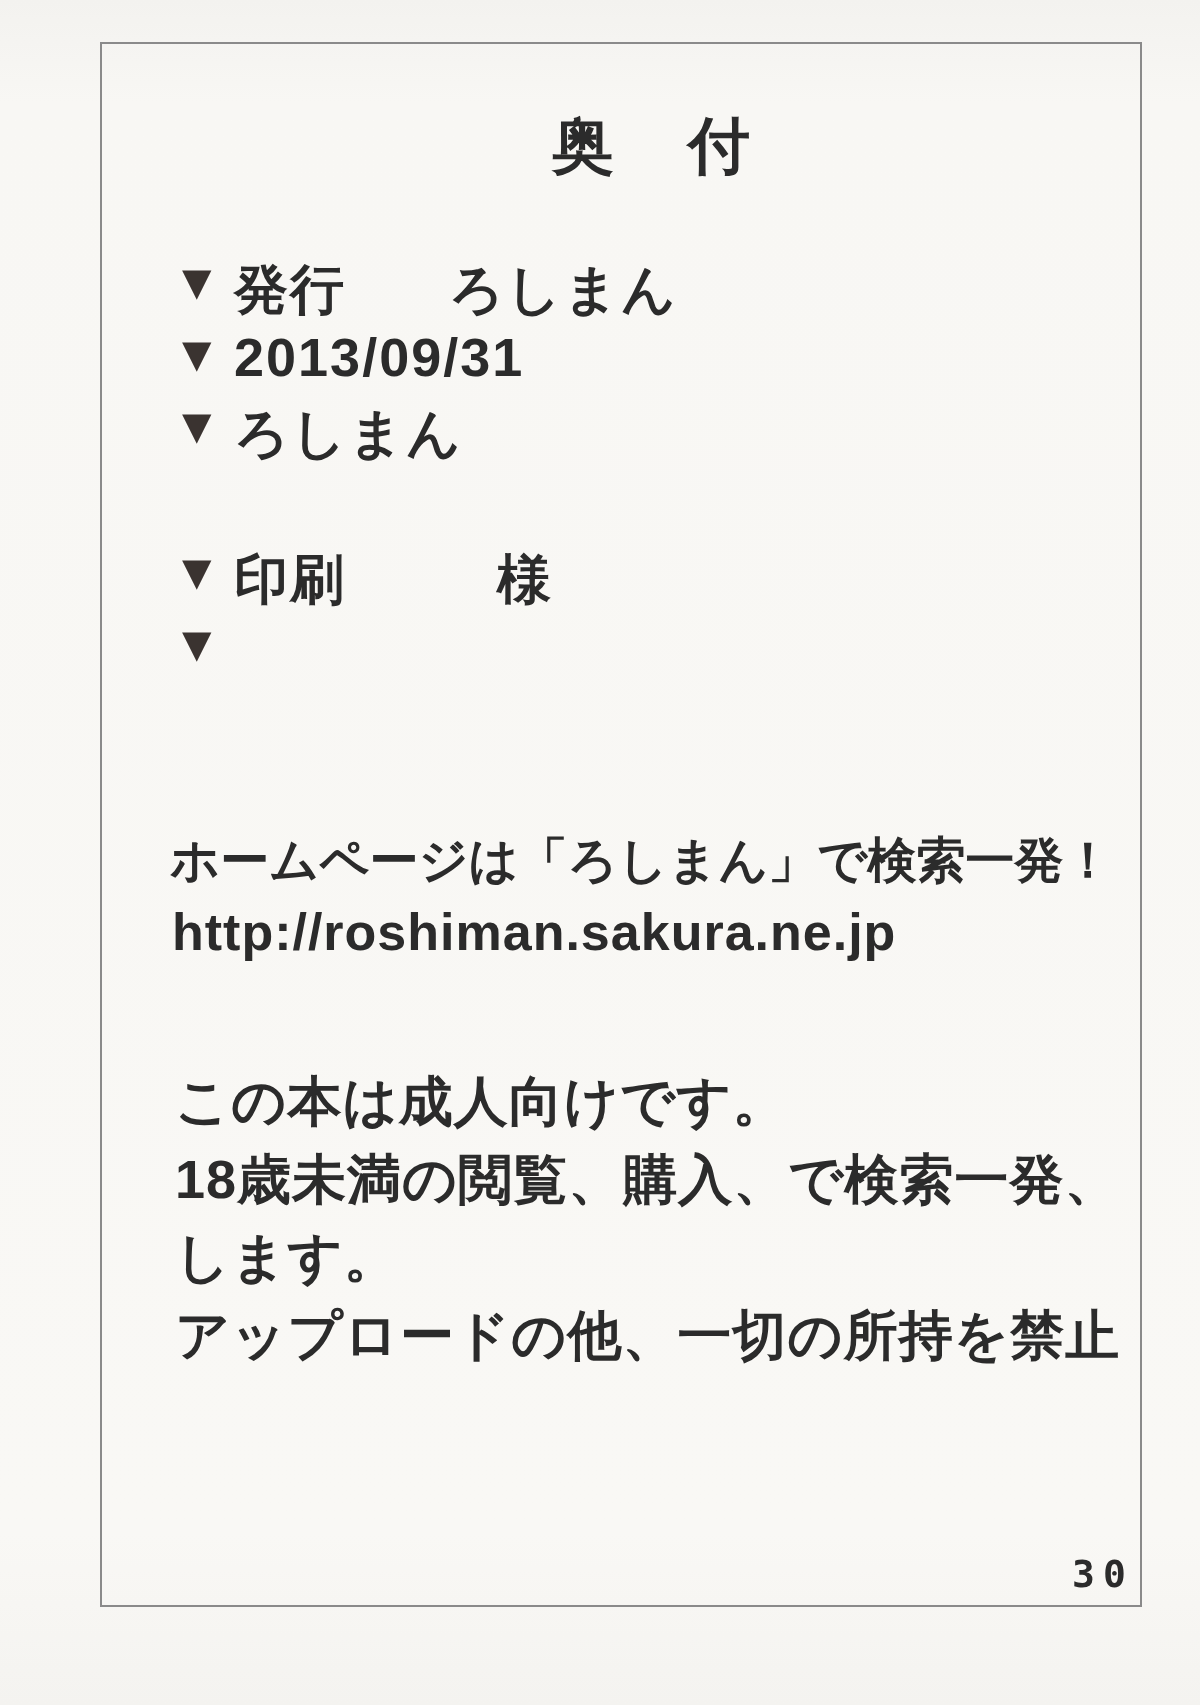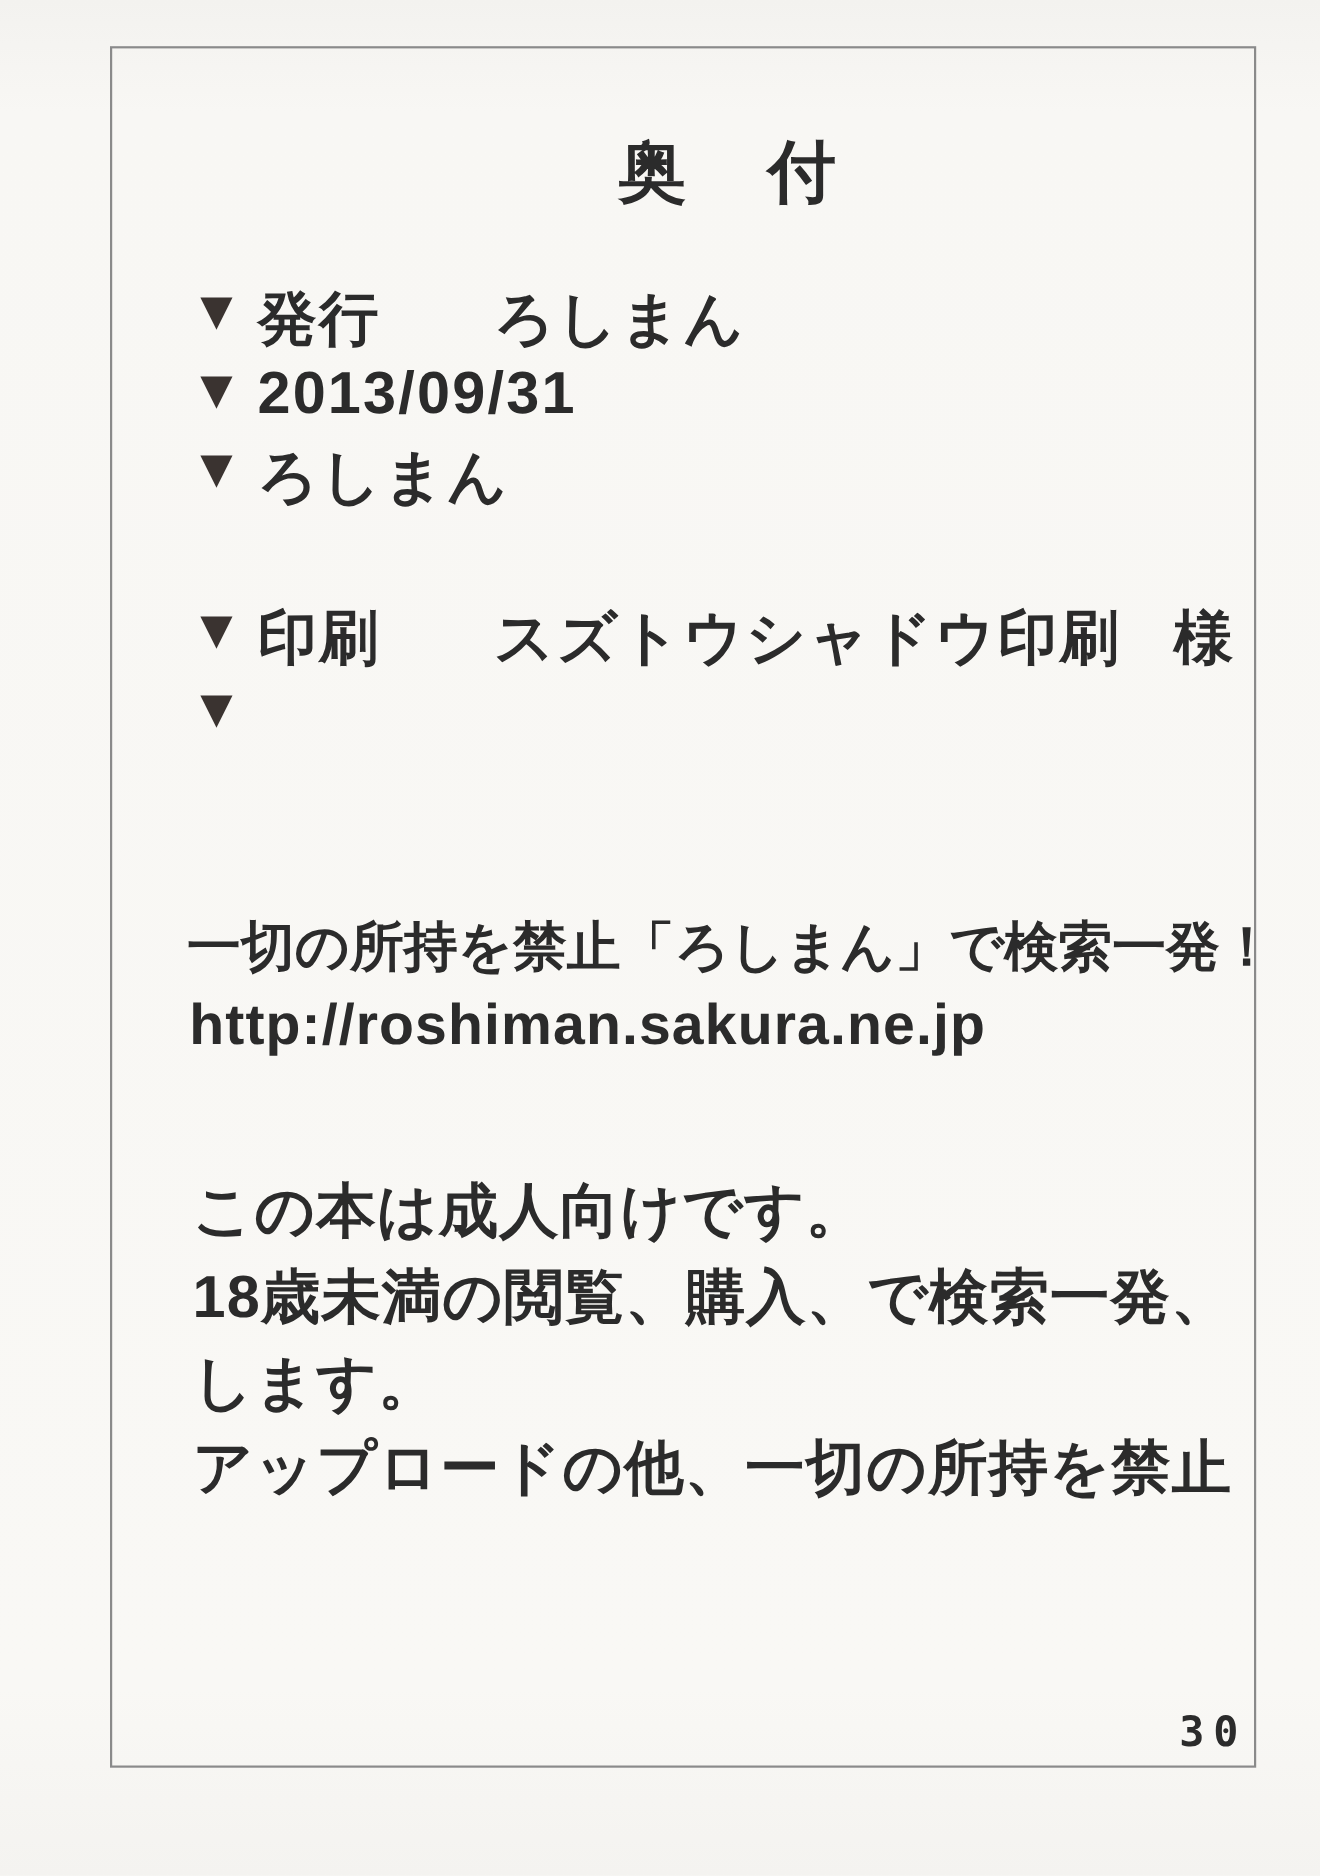--- a/index.html
+++ b/index.html
@@ -21,21 +21,21 @@
     width:1038px;height:1561px;
     border:2px solid #8a8a8a;
     background:transparent;
   }
   .page-title{
     position:absolute;
     left:548px;top:100px;
     font-size:62px;
     font-weight:bold;
     letter-spacing:6px;
-    margin:14px;
+    margin:4px;
   }
   .row{
     position:absolute;
     left:172px;
     display:flex;
     align-items:flex-start;
     font-size:54px;
     font-weight:bold;
     white-space:nowrap;
   }
@@ -117,30 +117,29 @@
 </div>
 
 <div class="row r3">
   <span class="bullet">▼</span>
   <span class="value">ろしまん</span>
 </div>
 
 <div class="row r4">
   <span class="bullet">▼</span>
   <span class="label">印刷</span>
-  <span class="value">スズトウシャドウ印刷</span>
   <span class="value suffix">様</span>
 </div>
 
 <div class="row r5">
   <span class="bullet">▼</span>
   <span class="value"></span>
 </div>
 
-<div class="homepage-line">一切の所持を禁止「ろしまん」で検索一発！</div>
+<div class="homepage-line">ホームページは「ろしまん」で検索一発！</div>
 
 <div class="url-line">http://roshiman.sakura.ne.jp</div>
 
 <div class="notice">
   <div>この本は成人向けです。</div>
   <div>18歳未満の閲覧、購入、で検索一発、</div>
   <div>します。</div>
   <div>アップロードの他、一切の所持を禁止</div>
 </div>
 

